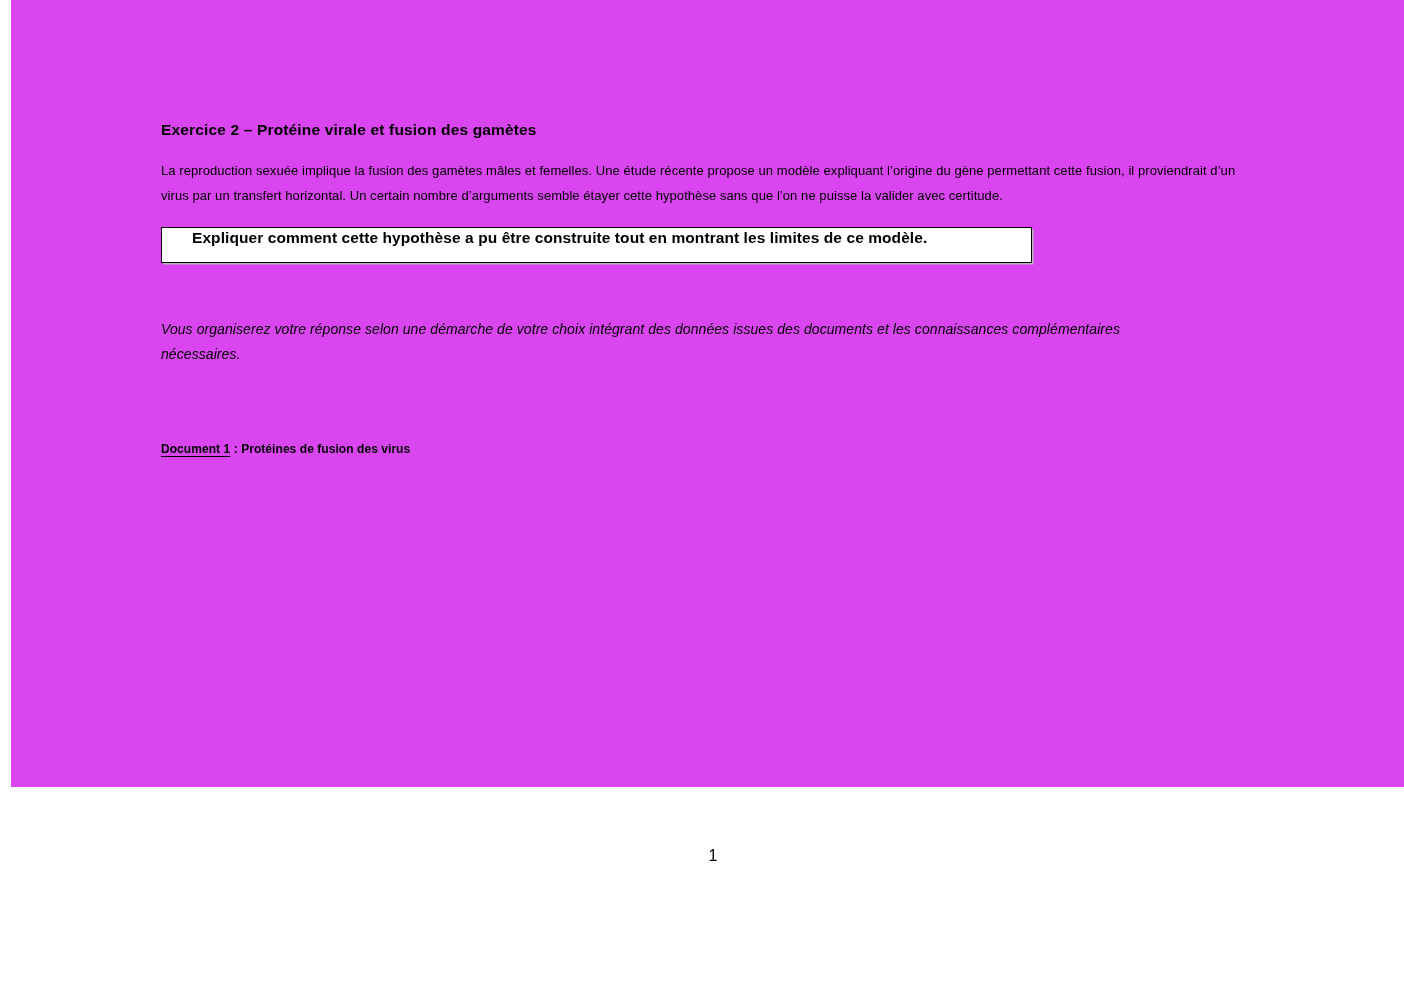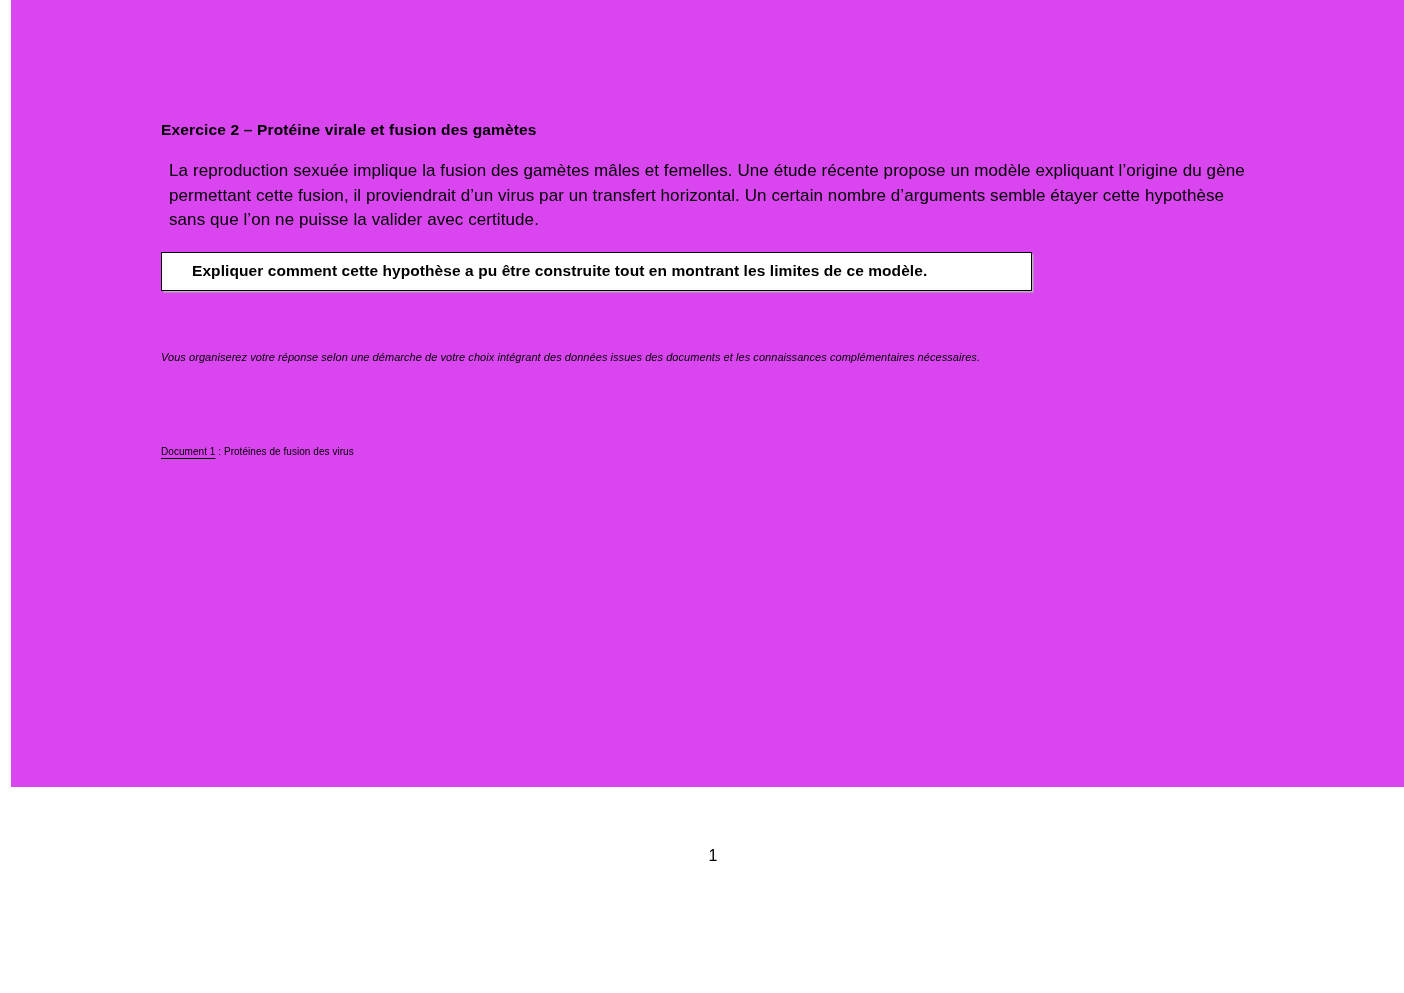--- a/index.html
+++ b/index.html
@@ -35,59 +35,59 @@
 
   .exercise-title {
     font-size: 15.5px;
     font-weight: bold;
     line-height: 24px;
     letter-spacing: 0.01em;
     margin: 0 0 17px 0;
   }
 
   .body-para {
-    font-size: 17px;
+    font-size: 13px;
     font-weight: normal;
     line-height: 24.5px;
-    margin: 8px;
+    margin: 0;
     text-align: left;
     letter-spacing: 0.005em;
   }
 
   .instruction-box {
     box-sizing: border-box;
     margin-top: 19px;
     width: 871px;
     min-height: 36px;
     border: 1.3px solid #000000;
     box-shadow: 2px 2px 0 -0.5px #b8b8b8;
-    padding: 8px 10px 9px 30px;
+    padding: 0 10px 9px 30px;
     background: #ffffff;
   }
 
   .instruction-text {
     font-size: 15.5px;
     font-weight: bold;
     line-height: 20px;
     margin: 0;
     letter-spacing: 0.005em;
   }
 
   .italic-para {
-    font-size: 11px;
+    font-size: 14px;
     font-style: italic;
     line-height: 24.5px;
     margin: 54px 0 0 0;
     width: 1000px;
     letter-spacing: 0.005em;
   }
 
   .doc-heading {
-    font-size: 10px;
-    font-weight: normal;
+    font-size: 12px;
+    font-weight: bold;
     line-height: 24px;
     margin: 71px 0 0 0;
     letter-spacing: 0.005em;
   }
   .doc-heading .underlined {
     text-decoration: underline;
     text-underline-offset: 2.5px;
   }
 
   .doc-para {

